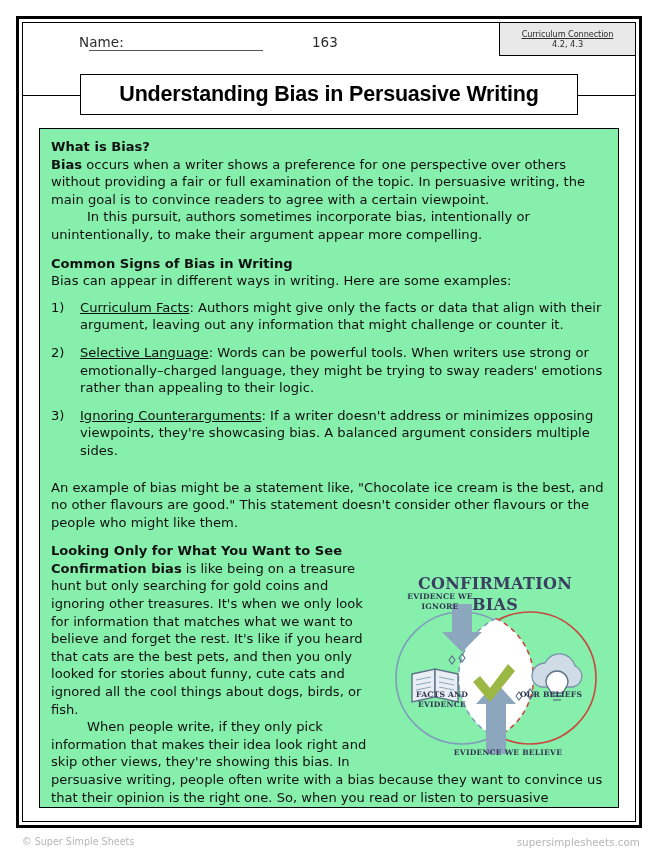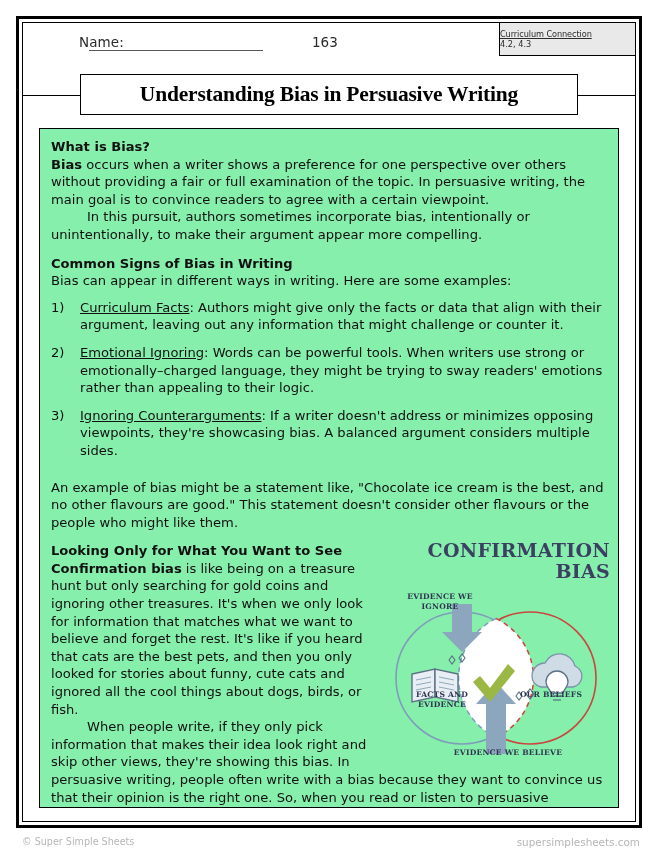--- a/index.html
+++ b/index.html
@@ -54,21 +54,21 @@
   }
   .curriculum-box {
     position: absolute;
     right: 0px; top: 0px;
     width: 136px; height: 33px;
     background: #e9e9e9;
     border-left: 1px solid #000;
     border-bottom: 1px solid #000;
     display: flex;
     flex-direction: column;
-    align-items: flex-start;
+    align-items: center;
     justify-content: center;
     line-height: 1.25;
   }
   .curriculum-title {
     font-size: 8.2px;
     color: #2b2b2b;
     text-decoration: underline;
     letter-spacing: -.1px;
   }
   .curriculum-codes {
@@ -87,21 +87,21 @@
     position: absolute;
     left: 57px; top: 51px;
     width: 498px; height: 41px;
     border: 1.5px solid #000;
     background: #fff;
     display: flex;
     align-items: center;
     justify-content: center;
   }
   .title-text {
-    font-family: Liberation Serif, serif;
+    font-family: Liberation Sans, sans-serif;
     font-weight: bold;
     font-size: 21.5px;
     color: #000;
     letter-spacing: -.2px;
     white-space: nowrap;
   }
 
   
   .content-box {
     position: absolute;
@@ -156,26 +156,27 @@
   .figure {
     float: right;
     width: 230px;
     height: 222px;
     margin: -4px -2px 2px 10px;
     position: relative;
   }
   .fig-title {
     font-family: "DejaVu Serif", "Liberation Serif", serif;
     font-weight: bold;
-    font-size: 19px;
+    font-size: 16px;
     line-height: 21px;
     color: #3b4062;
-    text-align: right;
+    text-align: center;
     letter-spacing: .3px;
     padding-top: 2px;
+    margin-top: 33px;
   }
   .venn { position: absolute; left: 0; top: 52px; width: 230px; height: 170px; }
   .fig-cap {
     position: absolute;
     font-family: "DejaVu Serif", "Liberation Serif", serif;
     font-weight: bold;
     font-size: 7.6px;
     line-height: 9.6px;
     color: #2f3550;
     text-align: center;
@@ -236,21 +237,21 @@
 
       <div class="gap-sm"></div>
 
       <div class="num-item">
         <span class="num-marker">1)</span>
         <span class="num-body"><span class="uline">Curriculum Facts</span><span>: Authors might give only the facts or data that align with their argument, leaving out any information that might challenge or counter it.</span></span>
       </div>
 
       <div class="num-item">
         <span class="num-marker">2)</span>
-        <span class="num-body"><span class="uline">Emotional Ignoring</span><span>:  Words can be powerful tools. When writers use strong or emotionally–charged language, they might be trying to sway readers' emotions rather than appealing to their logic.</span></span>
+        <span class="num-body"><span class="uline">Selective Language</span><span>:  Words can be powerful tools. When writers use strong or emotionally–charged language, they might be trying to sway readers' emotions rather than appealing to their logic.</span></span>
       </div>
 
       <div class="num-item">
         <span class="num-marker">3)</span>
         <span class="num-body"><span class="uline">Ignoring Counterarguments</span><span>: If a writer doesn't address or minimizes opposing viewpoints, they're showcasing bias. A balanced argument considers multiple sides.</span></span>
       </div>
 
       <div class="gap-sm"></div>
 
       <p class="para txt">An example of bias might be a statement like, "Chocolate ice cream is the best, and no other flavours are good." This statement doesn't consider other flavours or the people who might like them.</p>

